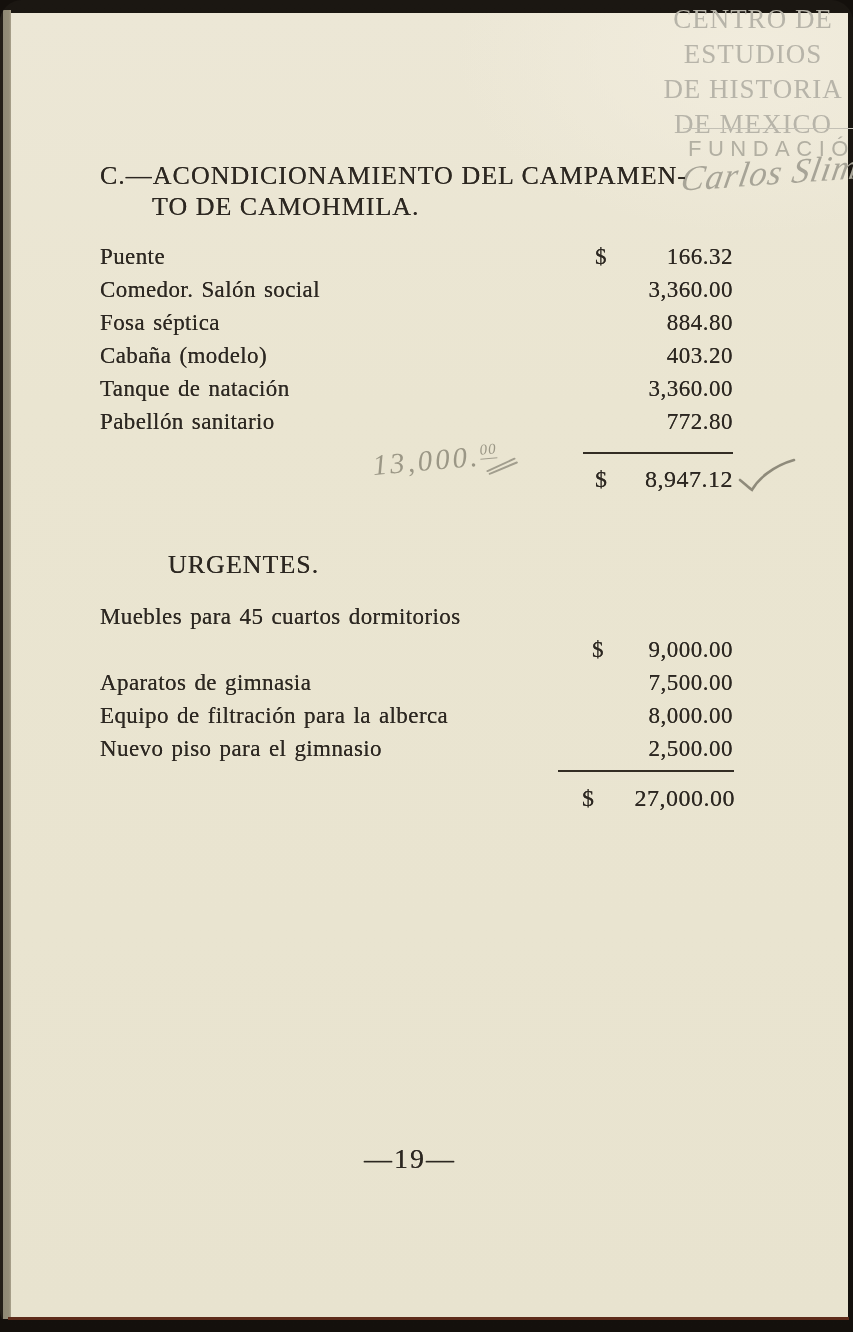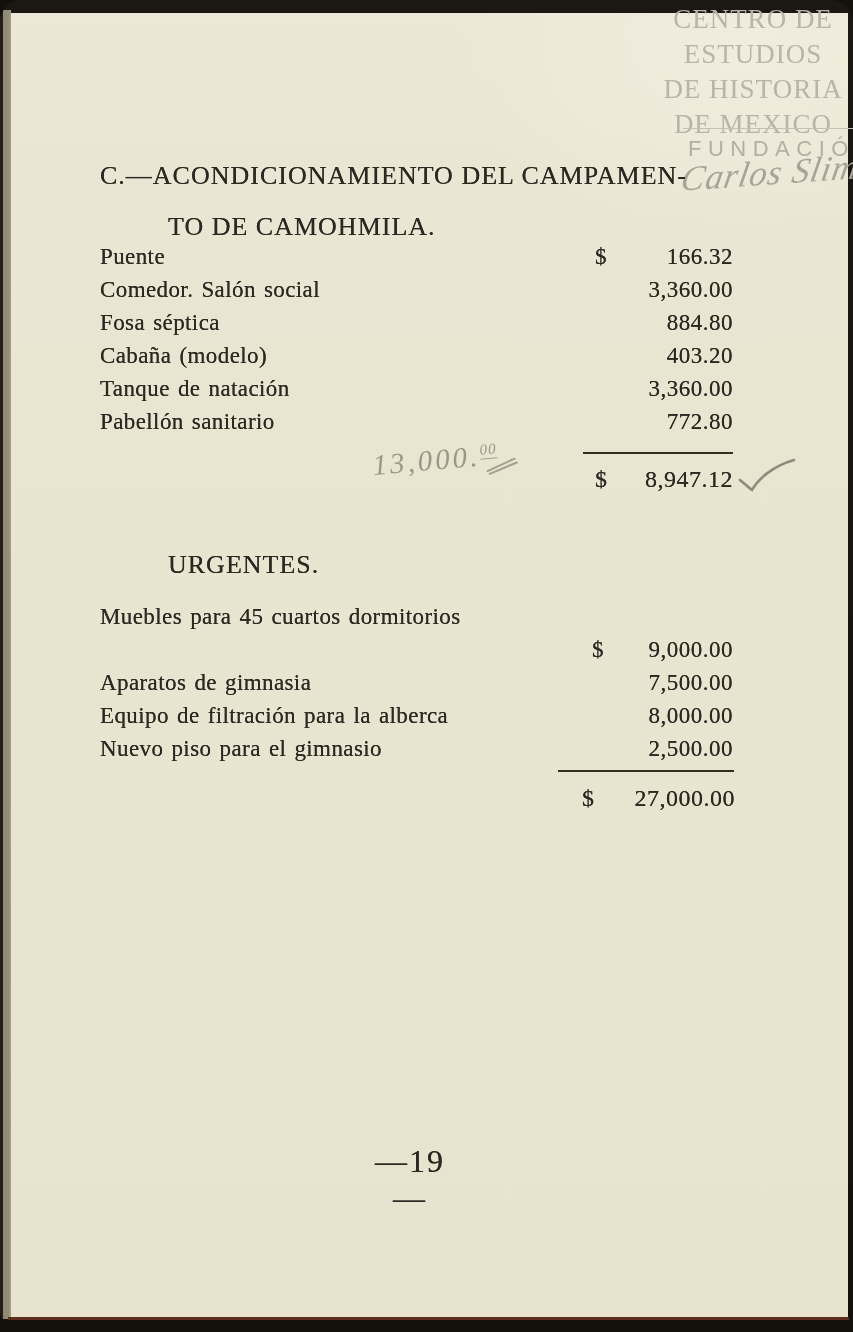--- a/index.html
+++ b/index.html
@@ -42,21 +42,21 @@
   .wm-signature {
     position: absolute; left: 678px; top: 160px; width: 200px;
     font-style: italic; font-size: 35px; color: #a7a497;
     transform: rotate(-4deg) skewX(-14deg); transform-origin: left bottom;
     white-space: nowrap; letter-spacing: 1px;
   }
 
   
   .heading { position: absolute; font-size: 26px; letter-spacing: 1px; white-space: nowrap; }
   .hc1 { left: 100px; top: 161px; }
-  .hc2 { left: 168px; top: 192px; margin-top: 20px; }
+  .hc2 { left: 152px; top: 192px; }
   .hd1 { left: 100px; top: 519px; word-spacing: 8px; }
   .hd2 { left: 168px; top: 550px; }
 
   
   .table { position: absolute; left: 0; width: 853px; }
   .tc { top: 244px; }
   .td { top: 604px; }
   .row { position: relative; height: 33px; font-size: 23px; }
   .row .label { position: absolute; left: 100px; white-space: nowrap; letter-spacing: 0.4px; word-spacing: 2px; }
   .row .label.indent { left: 130px; }
@@ -86,21 +86,21 @@
   .annotation .cents {
     font-size: 15px; letter-spacing: 1px;
     position: relative; top: -11px;
     border-bottom: 1.5px solid #a29e8e; padding-bottom: 1px;
   }
   .annotation svg { position: absolute; left: 112px; top: 18px; }
   .checkmark { position: absolute; left: 737px; top: 457px; }
 
   .page-number {
     position: absolute; left: 360px; top: 1143px; width: 100px;
-    text-align: center; font-size: 32px; letter-spacing: 2px;
+    text-align: center; font-size: 28px; letter-spacing: 2px;
   }
 </style>
 </head>
 <body>
 
 <div class="scan">
   <div class="page"></div>
   <div class="edge-left"></div>
   <div class="edge-bottom-line"></div>
 

